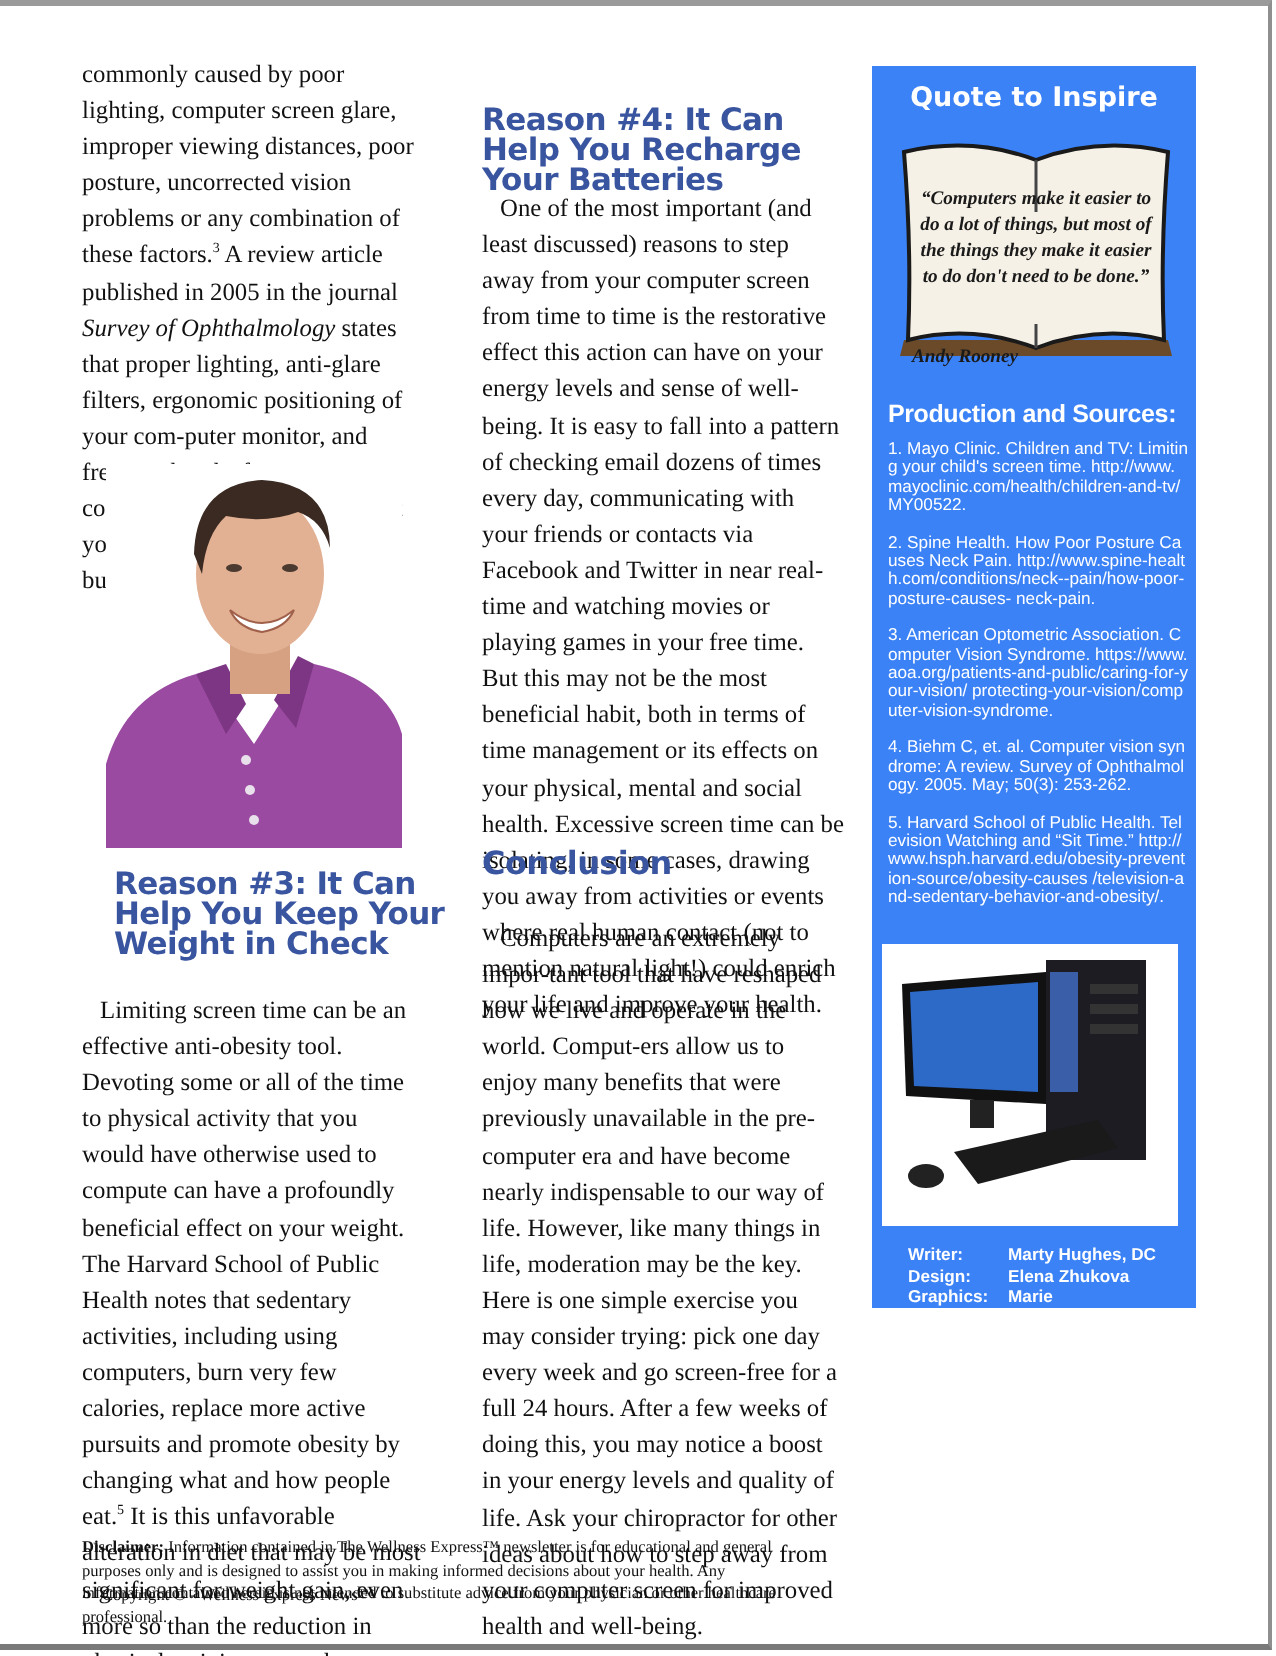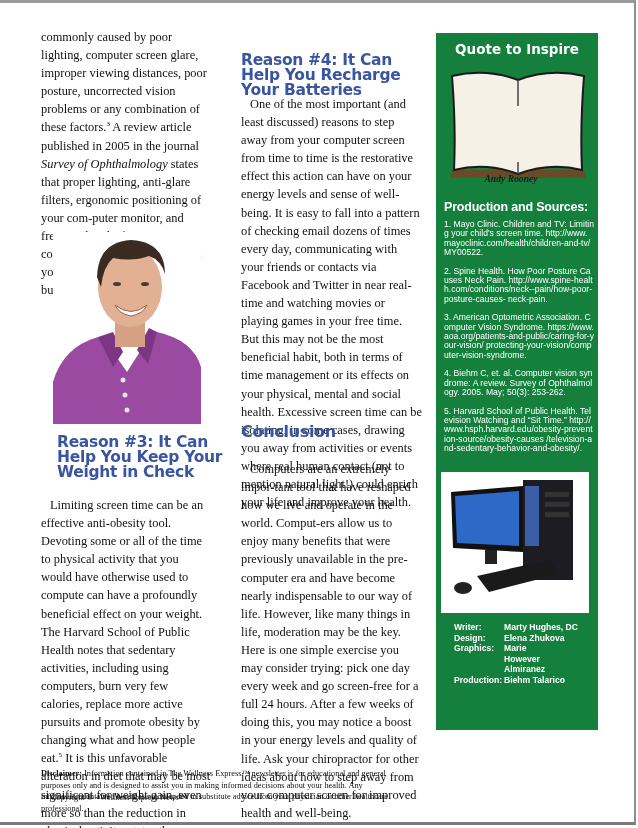--- a/index.html
+++ b/index.html
@@ -20,35 +20,35 @@
     font-family:"DejaVu Sans", sans-serif; font-weight:bold; color:#3a55a0;
     font-size:15.5px; line-height:15px; letter-spacing:-0.3px; margin:0;
   }
   .indent { text-indent:9px; }
   sup { font-size:7px; line-height:0; vertical-align:super; }
   .photo {
     position:absolute; left:53px; top:232px; width:148px; height:192px;
     background:#fff; overflow:hidden;
   }
   .sidebar {
-    position:absolute; left:436px; top:33px; width:162px; height:697px;
-    background:#15803d; color:#fff; font-family:"Liberation Sans", sans-serif;
+    position:absolute; left:436px; top:33px; width:162px; height:621px;
+    background:#3b82f6; color:#fff; font-family:"Liberation Sans", sans-serif;
   }
   .sb-title {
     position:absolute; left:0; top:8px; width:162px; text-align:center;
     font-family:"DejaVu Sans", sans-serif; font-weight:bold; font-size:13.5px; color:#fff;
   }
   .book { position:absolute; left:10px; top:33px; width:144px; height:120px; }
   .quote {
     position:absolute; left:20px; top:60px; width:124px; text-align:center;
     font-family:"Liberation Serif", serif; font-style:italic; font-weight:bold;
     font-size:9.6px; line-height:13px; color:#1a1a1a;
   }
   .quote-author {
-    position:absolute; left:20px; top:140px; width:110px; text-align:center;
+    position:absolute; left:20px; top:140px; width:110px; text-align:left;
     font-family:"Liberation Serif", serif; font-style:italic; font-weight:bold; font-size:9.6px; color:#1a1a1a;
   }
   .refs-title {
     position:absolute; left:8px; top:167px; font-size:12.5px; font-weight:bold; color:#fff;
     letter-spacing:-0.2px;
   }
   .refs {
     position:absolute; left:8px; top:187px; width:150px;
     font-size:8.6px; line-height:9.4px; color:#fff; word-break:break-all;
   }
@@ -110,20 +110,21 @@
 
 <div class="sidebar">
   <div class="sb-title">Quote to Inspire</div>
 
   <svg class="book" viewBox="0 0 144 120">
     <path d="M4 112 L140 112 L138 104 L6 104 Z" fill="#6b4a2a"></path>
     <path d="M8 104 Q10 60 6 10 Q40 2 72 14 Q104 2 138 10 Q134 60 136 104 Q104 96 72 108 Q40 96 8 104 Z" fill="#f6f1e6" stroke="#1a1a1a" stroke-width="2"></path>
     <line x1="72" y1="14" x2="72" y2="40" stroke="#444" stroke-width="1.5"></line>
     <line x1="72" y1="96" x2="72" y2="108" stroke="#444" stroke-width="1.5"></line>
   </svg>
+  <div class="quote">“Computers make it easier to do a lot of things, but most of the things they make it easier to do don't need to be done.”</div>
   <div class="quote-author">Andy Rooney</div>
 
   <div class="refs-title">Production and Sources:</div>
   <div class="refs">
     <div class="ref">1. Mayo Clinic. Children and TV: Limiting your child's screen time. http://www.mayoclinic.com/health/children-and-tv/MY00522.</div>
     <div class="ref">2. Spine Health. How Poor Posture Causes Neck Pain. http://www.spine-health.com/conditions/neck--pain/how-poor-posture-causes- neck-pain.</div>
     <div class="ref">3. American Optometric Association. Computer Vision Syndrome. https://www.aoa.org/patients-and-public/caring-for-your-vision/ protecting-your-vision/computer-vision-syndrome.</div>
     <div class="ref">4. Biehm C, et. al. Computer vision syndrome: A review. Survey of Ophthalmology. 2005. May; 50(3): 253-262.</div>
     <div class="ref">5. Harvard School of Public Health. Television Watching and “Sit Time.” http://www.hsph.harvard.edu/obesity-prevention-source/obesity-causes /television-and-sedentary-behavior-and-obesity/.</div>
   </div>

